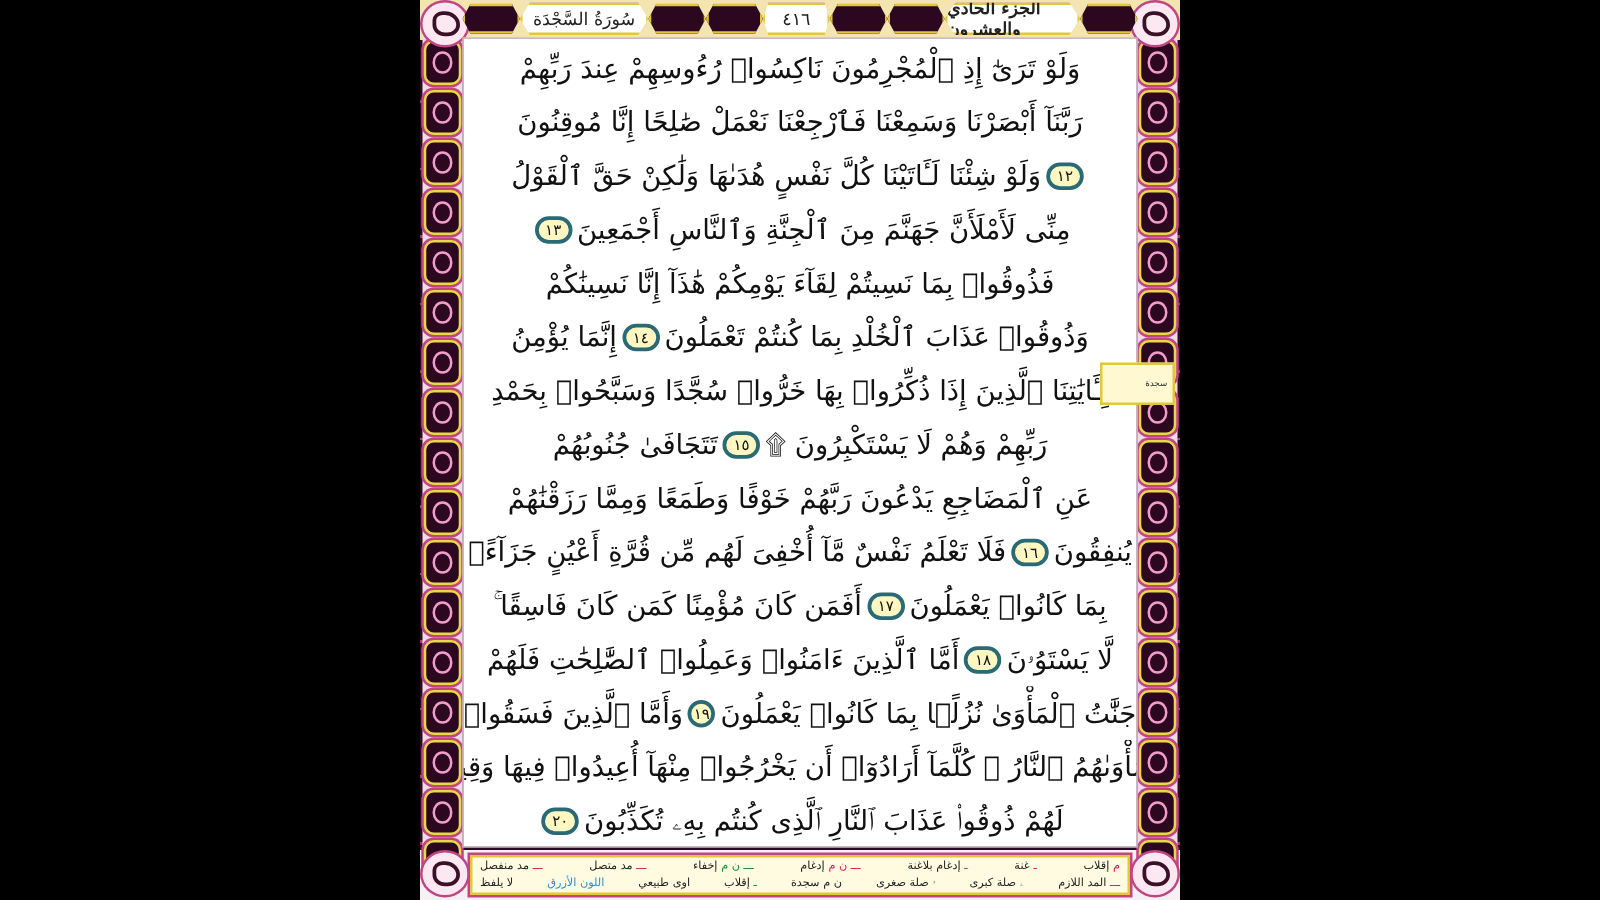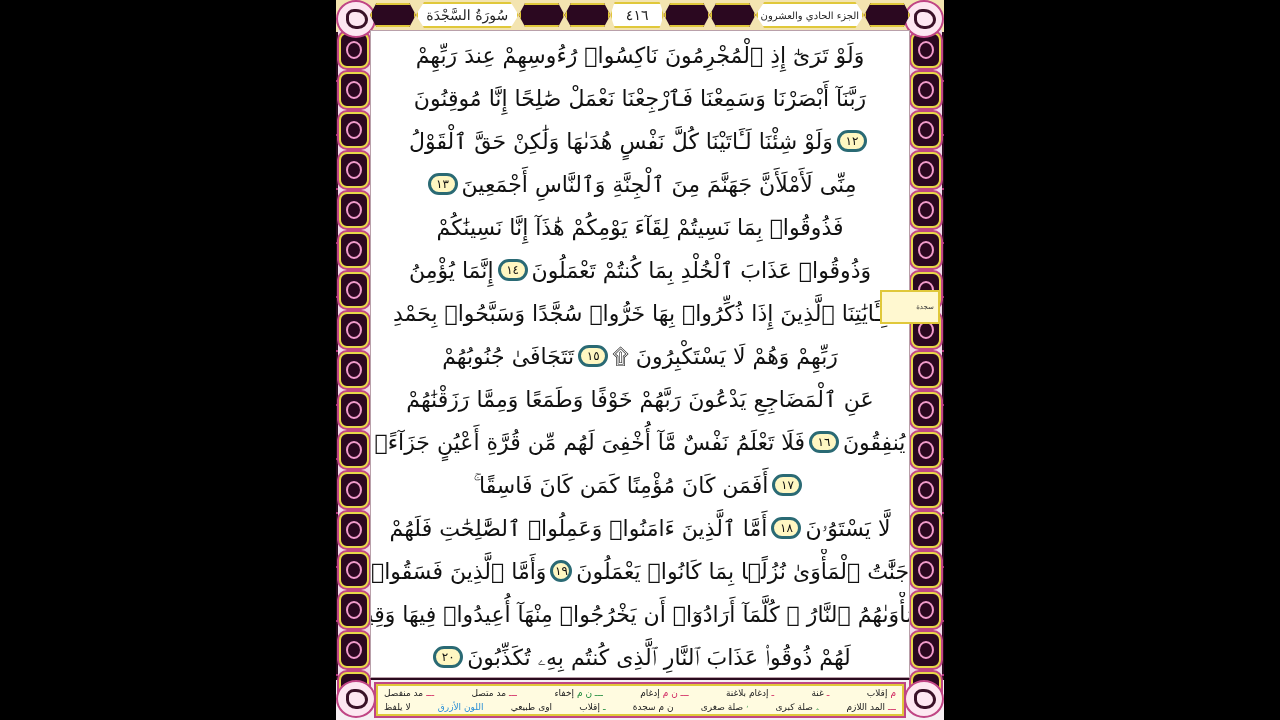--- a/index.html
+++ b/index.html
@@ -20,21 +20,21 @@
   .corner { position:absolute; width:36px; height:34px; background:#fde7f1; border:2px solid #c04585; border-radius:50%; }
   .corner::after { content:""; position:absolute; left:8px; top:7px; width:16px; height:14px; border:3px solid #3a1228; border-radius:40% 60% 50% 50%; }
   .c-tl { left:0; top:0; } .c-tr { right:0; top:0; } .c-bl { left:0; bottom:2px; } .c-br { right:0; bottom:2px; }
 
   
   .header { position:absolute; left:34px; right:34px; top:2px; height:26px; display:flex; align-items:center; justify-content:space-between; }
   .hdr-cart { height:22px; background:#fff; border:2px solid #e0c83a; box-shadow:0 0 0 2px #c04585; clip-path:polygon(8% 0,92% 0,100% 50%,92% 100%,8% 100%,0 50%); display:flex; align-items:center; justify-content:center; color:#222; font-family:"DejaVu Serif", serif; }
   .hdr-orn { width:44px; height:20px; background:#2b0820; border:2px solid #e0c83a; box-shadow:0 0 0 2px #c04585; clip-path:polygon(14% 0,86% 0,100% 50%,86% 100%,14% 100%,0 50%); }
   .surah { width:104px; font-size:14px; }
   .pageno { width:52px; font-size:14px; }
-  .juz { width:110px; font-size:10px; }
+  .juz { width:110px; font-size:14px;font-weight:bold; }
 
   
   .body { position:absolute; left:34px; top:30px; width:540px; height:648px; background:#fff; border:1px solid #b9a0aa; box-sizing:border-box; }
   .line { position:absolute; left:0; right:0; height:44px; display:flex; align-items:center; justify-content:center; direction:rtl; font-family:"DejaVu Sans", sans-serif; font-size:22px; color:#111; white-space:nowrap; overflow:hidden; letter-spacing:0; }
   .line .verse-text { display:inline-block; }
   .ayah { display:inline-flex; align-items:center; justify-content:center; width:30px; height:22px; margin:0 4px; background:#fff7c2; border:3px solid #2a6a74; border-radius:12px; font-size:12px; color:#111; direction:rtl; box-sizing:border-box; }
   .blue { color:#2a8fd6; } .green { color:#1d8a3a; } .red { color:#d0235f; }
 
   
   .sajda-side { position:absolute; right:4px; top:290px; width:26px; height:30px; background:#fff8d0; border:2px solid #e0c83a; font-size:7px; color:#333; display:flex; align-items:center; justify-content:center; text-align:center;padding-left:30px; }
@@ -142,20 +142,21 @@
     </div>
     <div class="line" style="top:346px">
       <span class="verse-text">عَنِ ٱلْمَضَاجِعِ يَدْعُونَ رَبَّهُمْ خَوْفًا وَطَمَعًا وَمِمَّا رَزَقْنَٰهُمْ</span>
     </div>
     <div class="line" style="top:389px">
       <span class="verse-text">يُنفِقُونَ</span>
       <span class="ayah">١٦</span>
       <span class="verse-text">فَلَا تَعْلَمُ نَفْسٌ مَّآ أُخْفِىَ لَهُم مِّن قُرَّةِ أَعْيُنٍ جَزَآءًۢ</span>
     </div>
     <div class="line" style="top:432px">
+      <span class="verse-text">بِمَا كَانُوا۟ يَعْمَلُونَ</span>
       <span class="ayah">١٧</span>
       <span class="verse-text">أَفَمَن كَانَ مُؤْمِنًا كَمَن كَانَ فَاسِقًا ۚ</span>
     </div>
     <div class="line" style="top:475px">
       <span class="verse-text">لَّا يَسْتَوُۥنَ</span>
       <span class="ayah">١٨</span>
       <span class="verse-text">أَمَّا ٱلَّذِينَ ءَامَنُوا۟ وَعَمِلُوا۟ ٱلصَّٰلِحَٰتِ فَلَهُمْ</span>
     </div>
     <div class="line" style="top:518px">
       <span class="verse-text">جَنَّٰتُ ٱلْمَأْوَىٰ نُزُلًۢا بِمَا كَانُوا۟ يَعْمَلُونَ</span>

